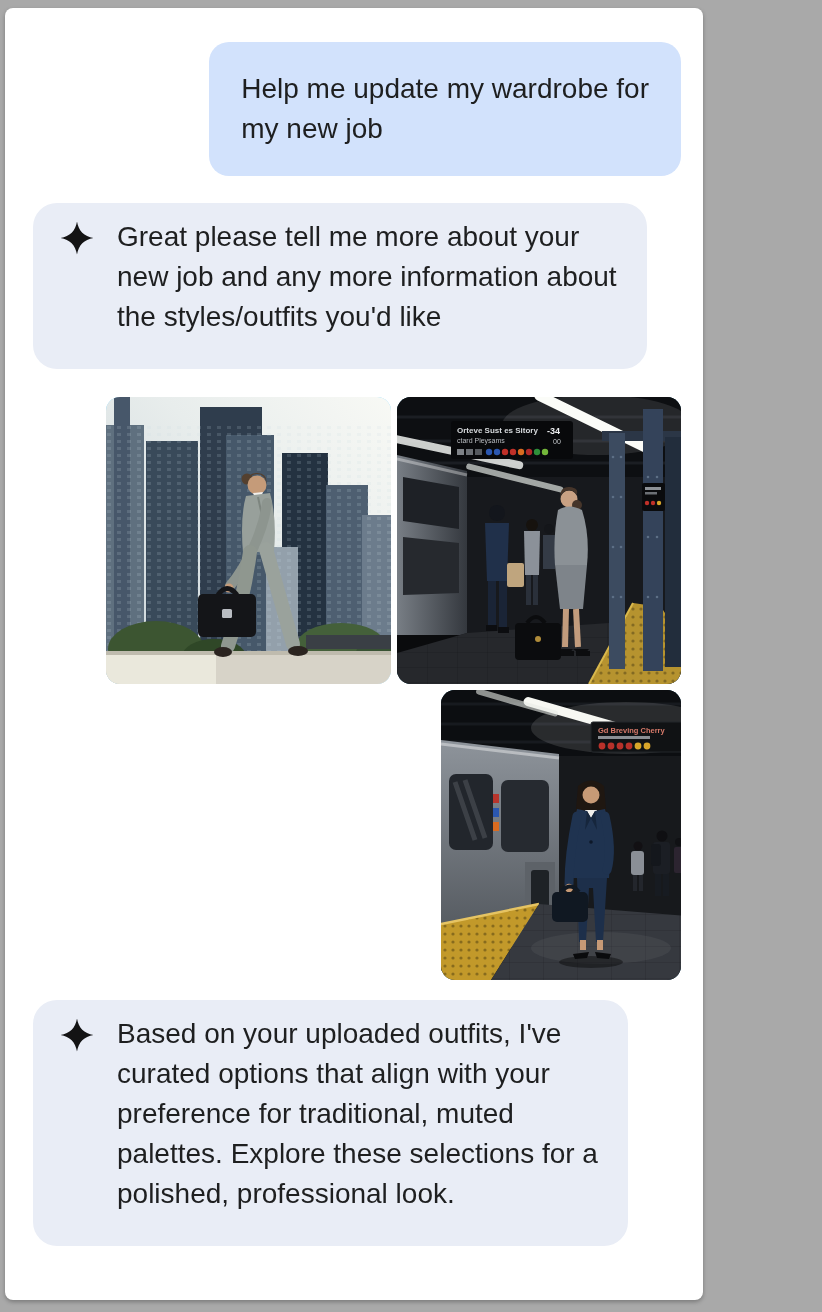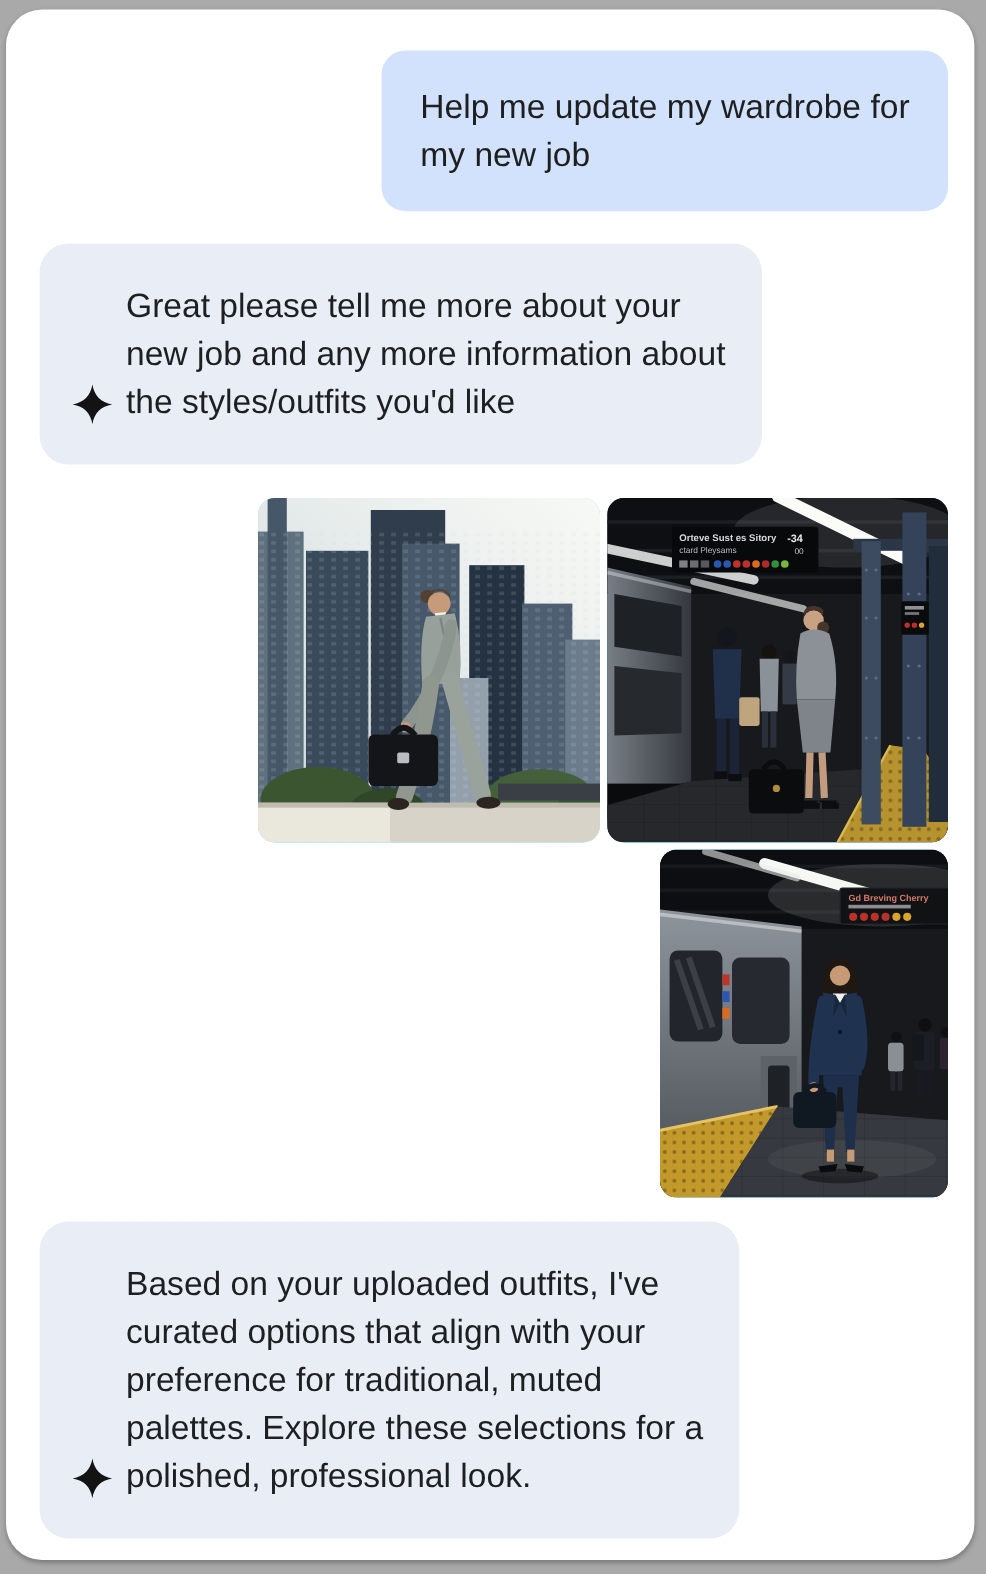--- a/index.html
+++ b/index.html
@@ -2,39 +2,39 @@
 <html><head>
 <meta charset="utf-8">
 <style>
   html,body{margin:0;padding:0;}
   body{
     width:822px;height:1312px;position:relative;overflow:hidden;
     background:#a9a9a9;
     font-family:"Liberation Sans",sans-serif;
   }
   .card{
-    position:absolute;left:5px;top:8px;width:807px;height:1292px;
-    background:#ffffff;border-radius:30px;overflow:hidden;
+    position:absolute;left:5px;top:8px;width:698px;height:1292px;
+    background:#ffffff;border-radius:8px;overflow:hidden;
     box-shadow:0 2px 4px rgba(0,0,0,0.28);
   }
   .chat{padding:34px 22px 0 28px;}
   .bubble{
     width:fit-content;max-width:700px;
     font-size:28px;line-height:40px;color:#1e1f20;
     box-sizing:border-box;
   }
   .msg-text{white-space:pre-line;}
   .bubble-user{
     margin-left:auto;background:#d2e2fc;
     padding:27px 32px;border-radius:20px;
   }
   .bubble-ai{
     background:#e9edf6;border-radius:24px;
-    padding:32px 30px 32px 26px;
-    display:flex;align-items:flex-end;gap:10px;
+    padding:14px 30px 32px 26px;
+    display:flex;align-items:flex-start;gap:22px;
   }
   .bubble-ai-1{margin-top:27px;}
   .bubble-ai-2{margin-top:20px;}
   .spark{width:36px;height:36px;flex:0 0 auto;margin-top:3px;}
   .attachments{
     display:grid;grid-template-columns:285px 284px;gap:6px;
     justify-content:end;margin-top:28px;
   }
   .att{
     border-radius:14px;overflow:hidden;line-height:0;

